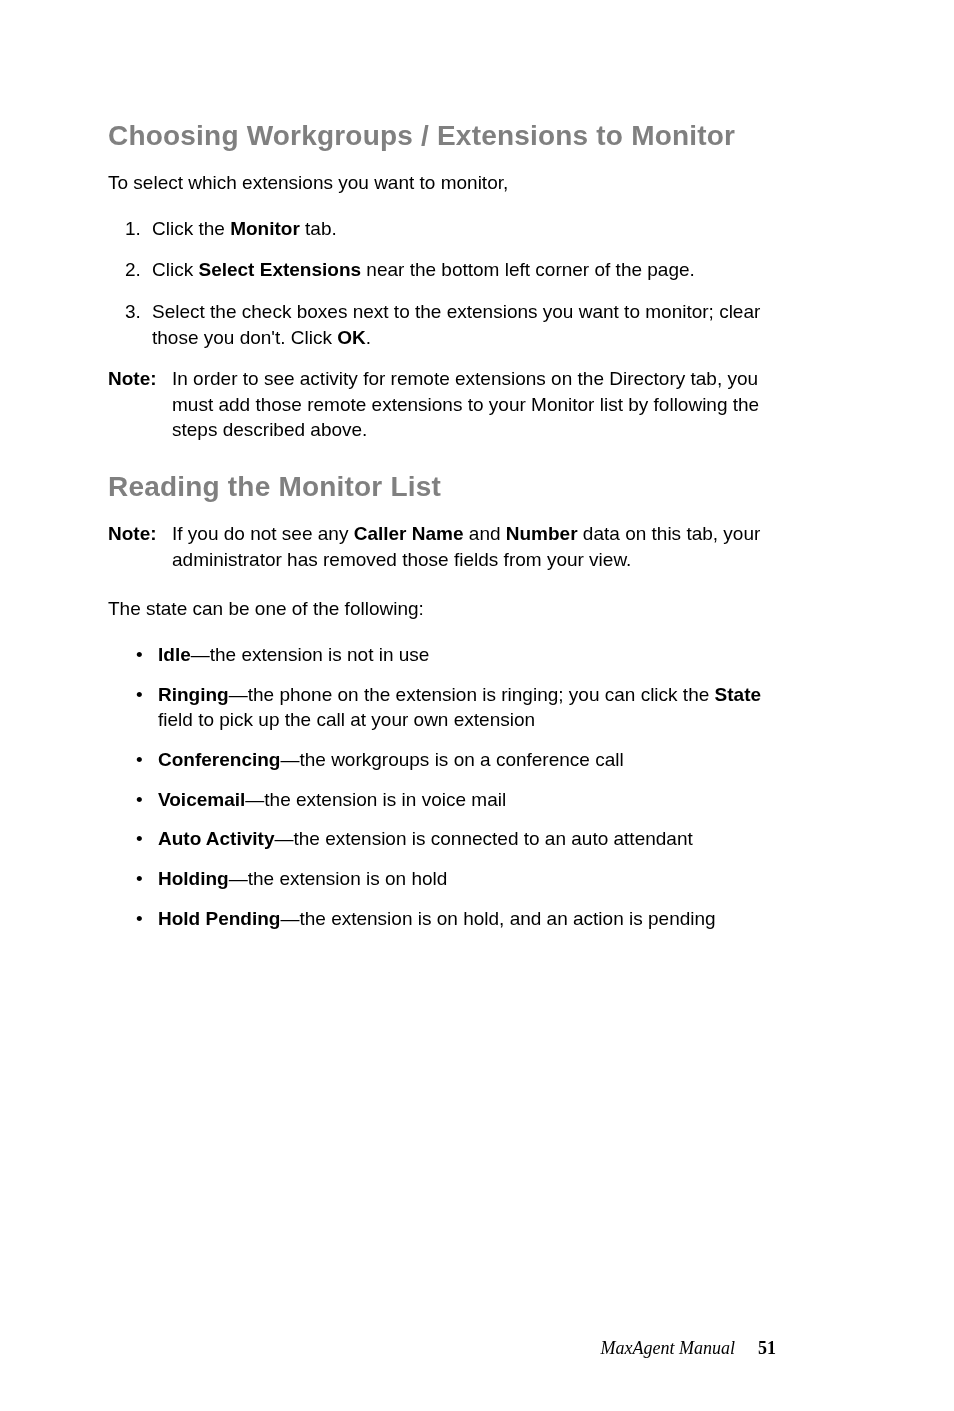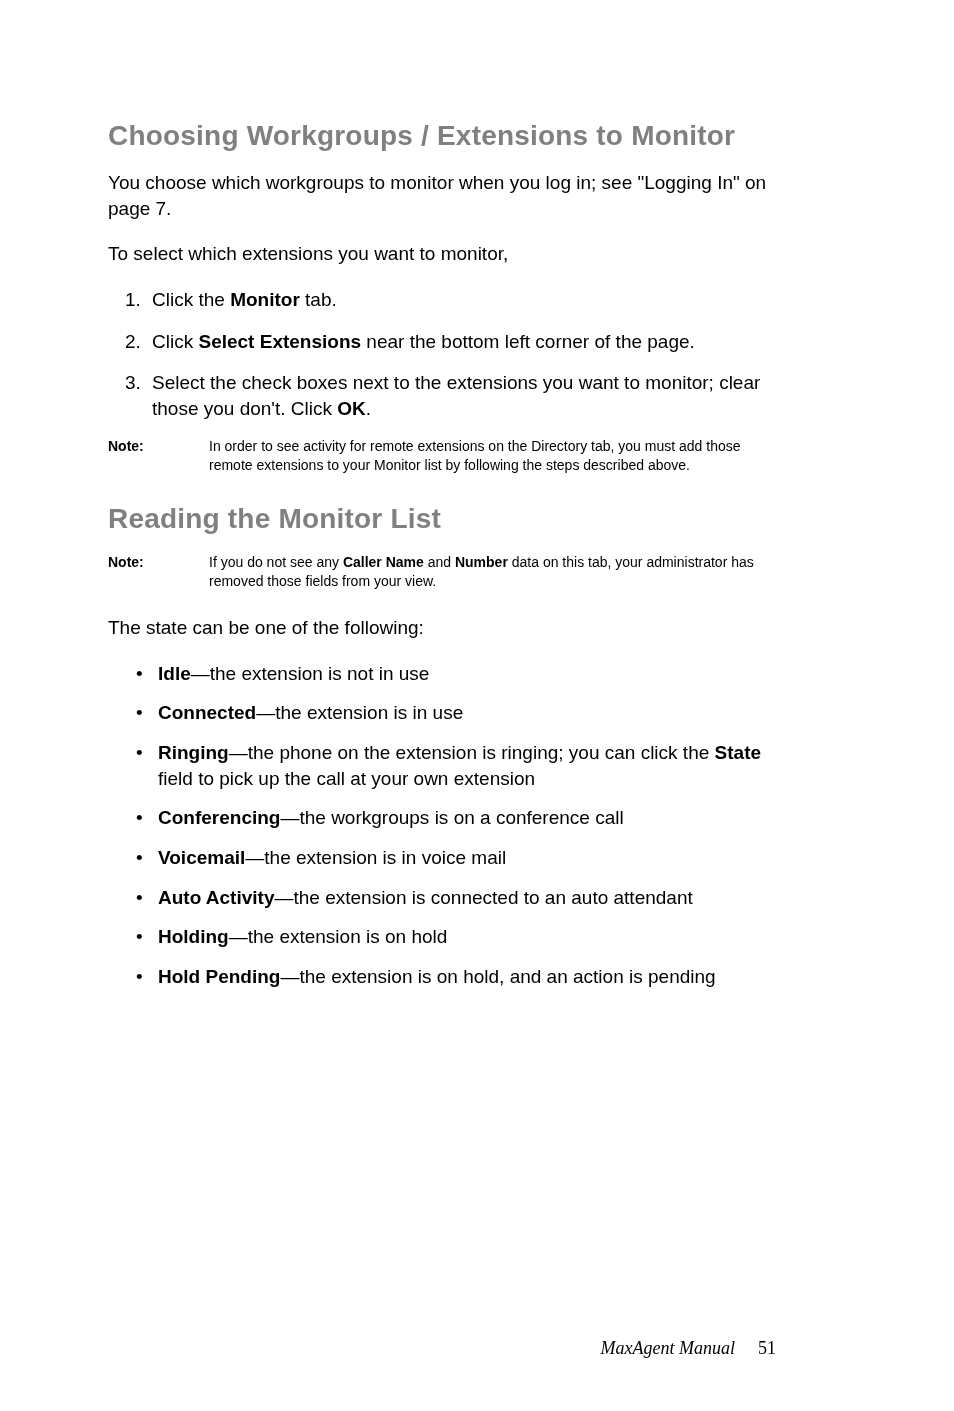--- a/index.html
+++ b/index.html
@@ -36,25 +36,24 @@
     margin: 0 0 12px 0;
     padding: 0 0 0 38px;
     font-size: 19px;
     line-height: 1.35;
   }
   ol.numlist li {
     margin-bottom: 16px;
     padding-left: 6px;
   }
   .note {
-    font-size: 14px;
+    font-size: 19px;
     line-height: 1.35;
     margin: 0 0 24px 0;
     display: flex;
-    gap: 37px;
   }
   .note-label {
     font-weight: 700;
     flex: 0 0 64px;
   }
   .note-body {
     flex: 1 1 auto;
   }
   ul.bullets {
     list-style: none;
@@ -80,32 +79,31 @@
     bottom: 62px;
     right: 108px;
     font-size: 18px;
   }
   .footer .booktitle {
     font-family: Georgia, "Times New Roman", serif;
     font-style: italic;
   }
   .footer .pagenum {
     font-family: Georgia, "Times New Roman", serif;
-    font-weight: 400;
+    font-weight: 700;
     margin-left: 18px;
   }
 </style>
 </head>
 <body>
 
 <div class="page">
 
   <h2 class="h2">Choosing Workgroups / Extensions to Monitor</h2>
 
-  <p class="para">You choose which workgroups to monitor when you log in; see "Logging In" on page 7.</p>
 
   <p class="para">To select which extensions you want to monitor,</p>
 
   <ol class="numlist">
     <li>
       <span>Click the </span><span class="b">Monitor</span><span> tab.</span>
     </li>
     <li>
       <span>Click </span><span class="b">Select Extensions</span><span> near the bottom left corner of the page.</span>
     </li>
@@ -129,23 +127,20 @@
     </div>
   </div>
 
   <p class="para">The state can be one of the following:</p>
 
   <ul class="bullets">
     <li>
       <span class="b">Idle</span><span>—the extension is not in use</span>
     </li>
     <li>
-      <span class="b">Connected</span><span>—the extension is in use</span>
-    </li>
-    <li>
       <span class="b">Ringing</span><span>—the phone on the extension is ringing; you can click the </span><span class="b">State</span><span> field to pick up the call at your own extension</span>
     </li>
     <li>
       <span class="b">Conferencing</span><span>—the workgroups is on a conference call</span>
     </li>
     <li>
       <span class="b">Voicemail</span><span>—the extension is in voice mail</span>
     </li>
     <li>
       <span class="b">Auto Activity</span><span>—the extension is connected to an auto attendant</span>

